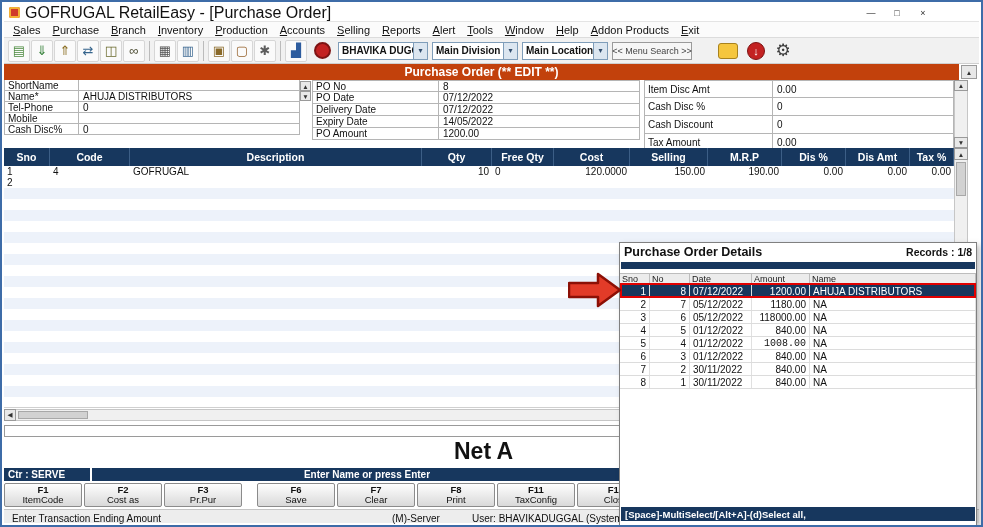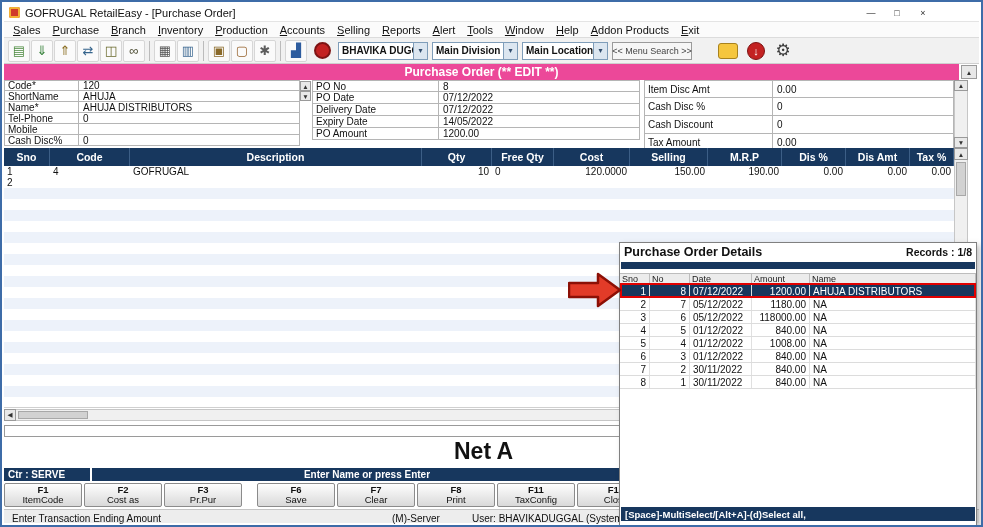--- a/index.html
+++ b/index.html
@@ -4,21 +4,21 @@
 <style>
   *{box-sizing:border-box;margin:0;padding:0}
   html,body{width:983px;height:527px;overflow:hidden}
   body{position:relative;font-family:"Liberation Sans","DejaVu Sans",sans-serif;background:#fff;color:#111}
   .window{position:absolute;inset:0;border:2px solid #3e6ca8;background:#fff;overflow:hidden}
   .abs{position:absolute}
 
   
   .titlebar{left:2px;top:2px;right:2px;height:18px;background:#fff;display:flex;align-items:center;padding:0 5px;border-bottom:1px solid #e4e4e4}
   .app-icon{width:11px;height:11px;background:#d03a2a;border-radius:2px;margin-right:5px;box-shadow:inset 0 0 0 2px #f2b135}
-  .title{font-size:11px;white-space:nowrap}
+  .title{font-size:16px;white-space:nowrap}
   .win-controls{margin-left:auto;margin-right:38px;display:flex}
   .win-btn{width:26px;height:14px;font-size:9px;display:flex;align-items:center;justify-content:center;color:#333}
 
   
   .menubar{left:2px;top:20px;right:2px;height:16px;background:#fbfbfb;border-bottom:1px solid #dcdcdc;display:flex;align-items:center;padding-left:3px}
   .menu-item{display:inline-block;font-size:11px;padding:1px 6px;white-space:nowrap}
   .menu-item::first-letter{text-decoration:underline}
 
   
   .toolbar{left:2px;top:36px;right:2px;height:26px;background:#f1f1f1;border-bottom:1px solid #cfcfcf;display:flex;align-items:center;padding:0 4px}
@@ -30,21 +30,21 @@
   .combo .txt{padding:0 3px;white-space:nowrap;overflow:hidden;flex:1}
   .combo .arr{width:14px;height:100%;background:#dce6f0;border-left:1px solid #7f9db9;display:flex;align-items:center;justify-content:center;font-size:8px;color:#334e6d;flex:none}
   .searchbox{height:18px;width:80px;border:1px solid #9a9a9a;background:#f6f6f6;font-size:9px;color:#444;display:flex;align-items:center;justify-content:center;white-space:nowrap;flex:none}
   .tb-right{display:flex;align-items:center;margin-left:26px}
   .chat-icon{width:20px;height:16px;background:#f5c63e;border:1px solid #a8821d;border-radius:3px;margin-right:9px}
   .round-icon{width:18px;height:18px;border-radius:50%;display:flex;align-items:center;justify-content:center;font-size:11px;font-weight:bold;margin-right:9px}
   .download-icon{background:#c32222;color:#fff;border:1px solid #7e1414}
   .gear-icon{background:transparent;color:#3c3c3c;font-size:17px;font-weight:normal}
 
   
-  .po-header{left:2px;top:62px;width:955px;height:16px;background:#ec4899;color:#fff;font-weight:bold;font-size:12px;display:flex;align-items:center;justify-content:center}
+  .po-header{left:2px;top:62px;width:955px;height:16px;background:#c2410c;color:#fff;font-weight:bold;font-size:12px;display:flex;align-items:center;justify-content:center}
   .hdr-btn{left:959px;top:63px;width:16px;height:14px;font-size:6.5px}
 
   
   .form-area{left:2px;top:78px;width:950px;height:68px;background:#fff}
   .form-col{position:absolute}
   .form-row{display:flex;align-items:stretch;border:1px solid #b5b5b5;border-top:none;font-size:10px}
   .form-row.first{border-top:1px solid #b5b5b5}
   .f-label{border-right:1px solid #b5b5b5;padding:0 3px;display:flex;align-items:center;background:#fff;white-space:nowrap;overflow:hidden}
   .f-value{flex:1;padding:0 4px;display:flex;align-items:center;white-space:nowrap;overflow:hidden}
   #form-left{left:2px;top:78px;width:296px}
@@ -202,27 +202,22 @@
       </div>
   </div>
 
   <div class="abs po-header">
     <span>Purchase Order (** EDIT **)</span>
   </div>
   <div class="abs scroll-btn hdr-btn">▲</div>
 
   <div class="abs form-area"></div>
   <div class="abs form-col" id="form-left">
-      <div class="form-row first">
-        <div class="f-label">Code*</div>
-        <div class="f-value">120</div>
-      </div>
       <div class="form-row">
         <div class="f-label">ShortName</div>
-        <div class="f-value">AHUJA</div>
       </div>
       <div class="form-row">
         <div class="f-label">Name*</div>
         <div class="f-value">AHUJA DISTRIBUTORS</div>
       </div>
       <div class="form-row">
         <div class="f-label">Tel-Phone</div>
         <div class="f-value">0</div>
       </div>
       <div class="form-row">
@@ -687,21 +682,21 @@
           <div class="p-cell ar" style="width: 30px;">4</div>
           <div class="p-cell ar" style="width: 40px;">5</div>
           <div class="p-cell" style="width: 62px;">01/12/2022</div>
           <div class="p-cell ar" style="width: 58px;">840.00</div>
           <div class="p-cell" style="width: 166px;">NA</div>
         </div>
         <div class="pop-row">
           <div class="p-cell ar" style="width: 30px;">5</div>
           <div class="p-cell ar" style="width: 40px;">4</div>
           <div class="p-cell" style="width: 62px;">01/12/2022</div>
-          <div class="p-cell ar" style="width: 58px;">1008.00</div>
+          <div class="p-cell ar" style="width: 58px; font-family: Liberation Mono, monospace;">1008.00</div>
           <div class="p-cell" style="width: 166px;">NA</div>
         </div>
         <div class="pop-row">
           <div class="p-cell ar" style="width: 30px;">6</div>
           <div class="p-cell ar" style="width: 40px;">3</div>
           <div class="p-cell" style="width: 62px;">01/12/2022</div>
           <div class="p-cell ar" style="width: 58px;">840.00</div>
           <div class="p-cell" style="width: 166px;">NA</div>
         </div>
         <div class="pop-row">

